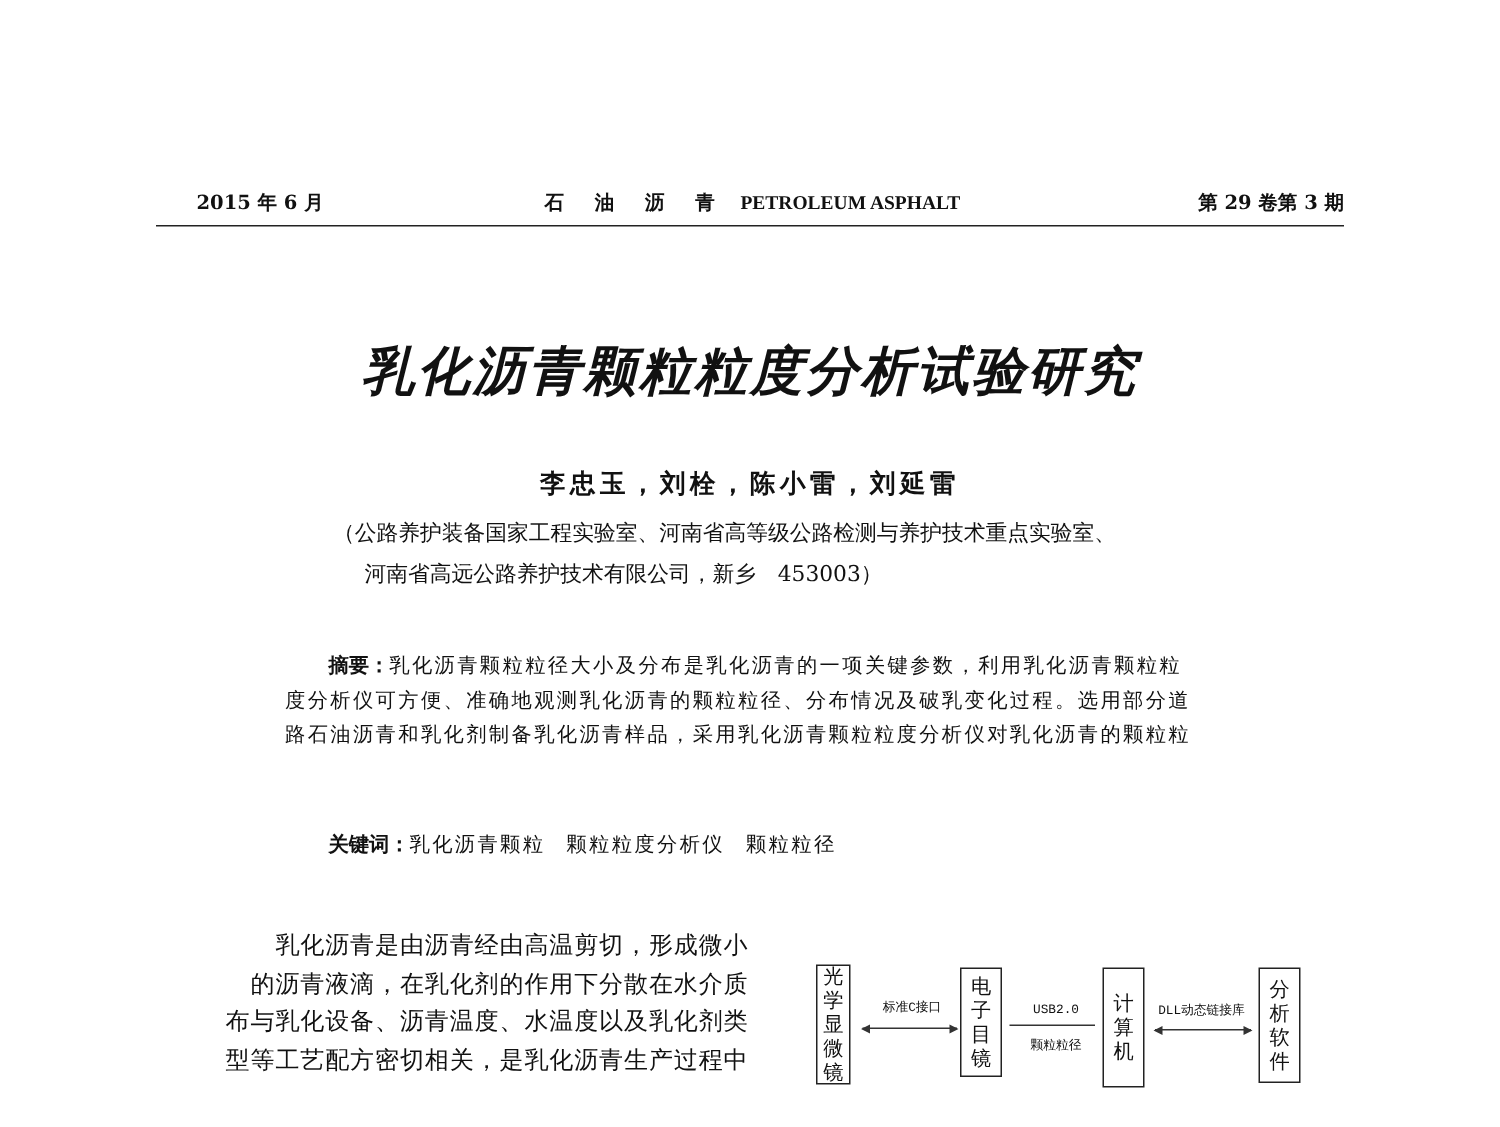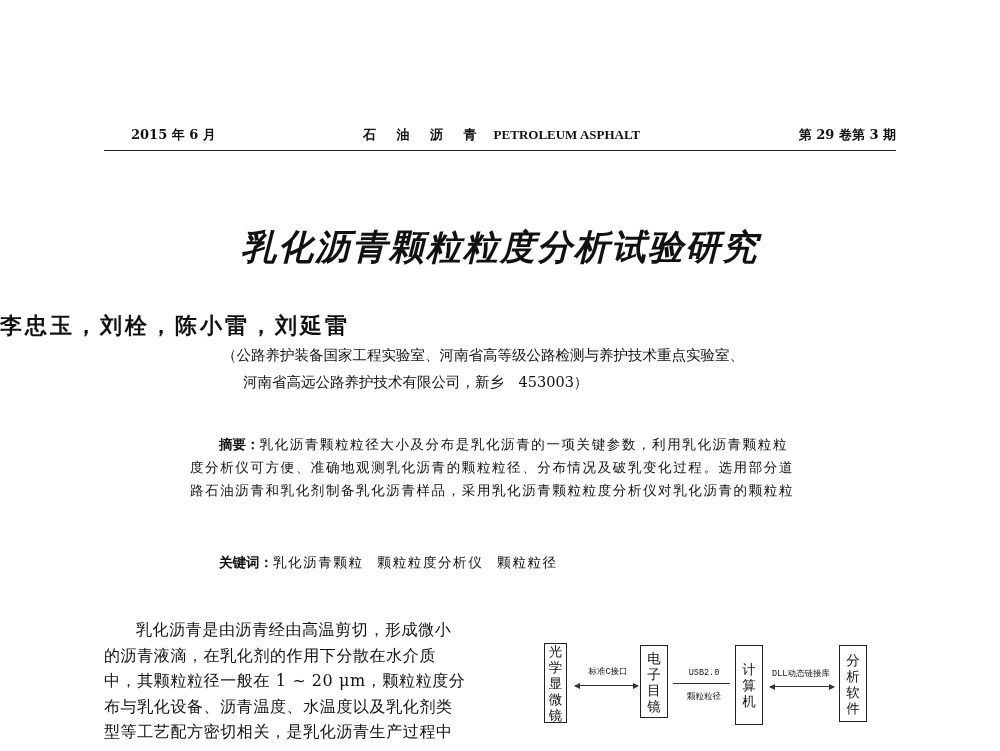--- a/index.html
+++ b/index.html
@@ -48,21 +48,22 @@
       font-weight: bold;
       letter-spacing: 2px;
       font-style: italic;
     }
 
     
     .authors {
       left: 0;
       width: 1000px;
       top: 311px;
-      font-size: 22px;
+      text-align: center;
+      font-size: 17px;
       font-weight: bold;
       letter-spacing: 3px;
     }
 
     .affil {
       font-size: 14.5px;
       white-space: nowrap;
     }
     .affil-1 { left: 222px; top: 346px; }
     .affil-2 { left: 243px; top: 373px; }
@@ -93,21 +94,21 @@
 
     
     .body-text {
       left: 104px;
       top: 617px;
       width: 395px;
       font-size: 16px;
       line-height: 25.5px;
       letter-spacing: 0.6px;
     }
-    .body-line { display: block; white-space: nowrap; }
+    .body-line { display: block; white-space: nowrap; text-align: right; }
 
     
     .diagram { left: 530px; top: 635px; width: 360px; height: 110px; }
     .box {
       position: absolute;
       border: 1.5px solid #222;
       box-sizing: border-box;
       display: flex;
       flex-direction: column;
       align-items: center;
@@ -164,21 +165,20 @@
   <span class="abs-line">路石油沥青和乳化剂制备乳化沥青样品，采用乳化沥青颗粒粒度分析仪对乳化沥青的颗粒粒</span>
 </div>
 
 <div class="abs keywords">
   <span class="lbl">关键词：</span><span class="kw">乳化沥青颗粒</span><span class="kw">颗粒粒度分析仪</span><span class="kw">颗粒粒径</span>
 </div>
 
 <div class="abs body-text">
   <span class="body-line" style="padding-left:32px">乳化沥青是由沥青经由高温剪切，形成微小</span>
   <span class="body-line">的沥青液滴，在乳化剂的作用下分散在水介质</span>
-  <span class="body-line">中，其颗粒粒径一般在 1 ~ 20 μm，颗粒粒度分</span>
   <span class="body-line">布与乳化设备、沥青温度、水温度以及乳化剂类</span>
   <span class="body-line">型等工艺配方密切相关，是乳化沥青生产过程中</span>
 </div>
 
 <div class="abs diagram">
 
   <div class="box" style="left:14px; top:8px; width:23px; height:80px;">
     <span>光</span>
     <span>学</span>
     <span>显</span>

